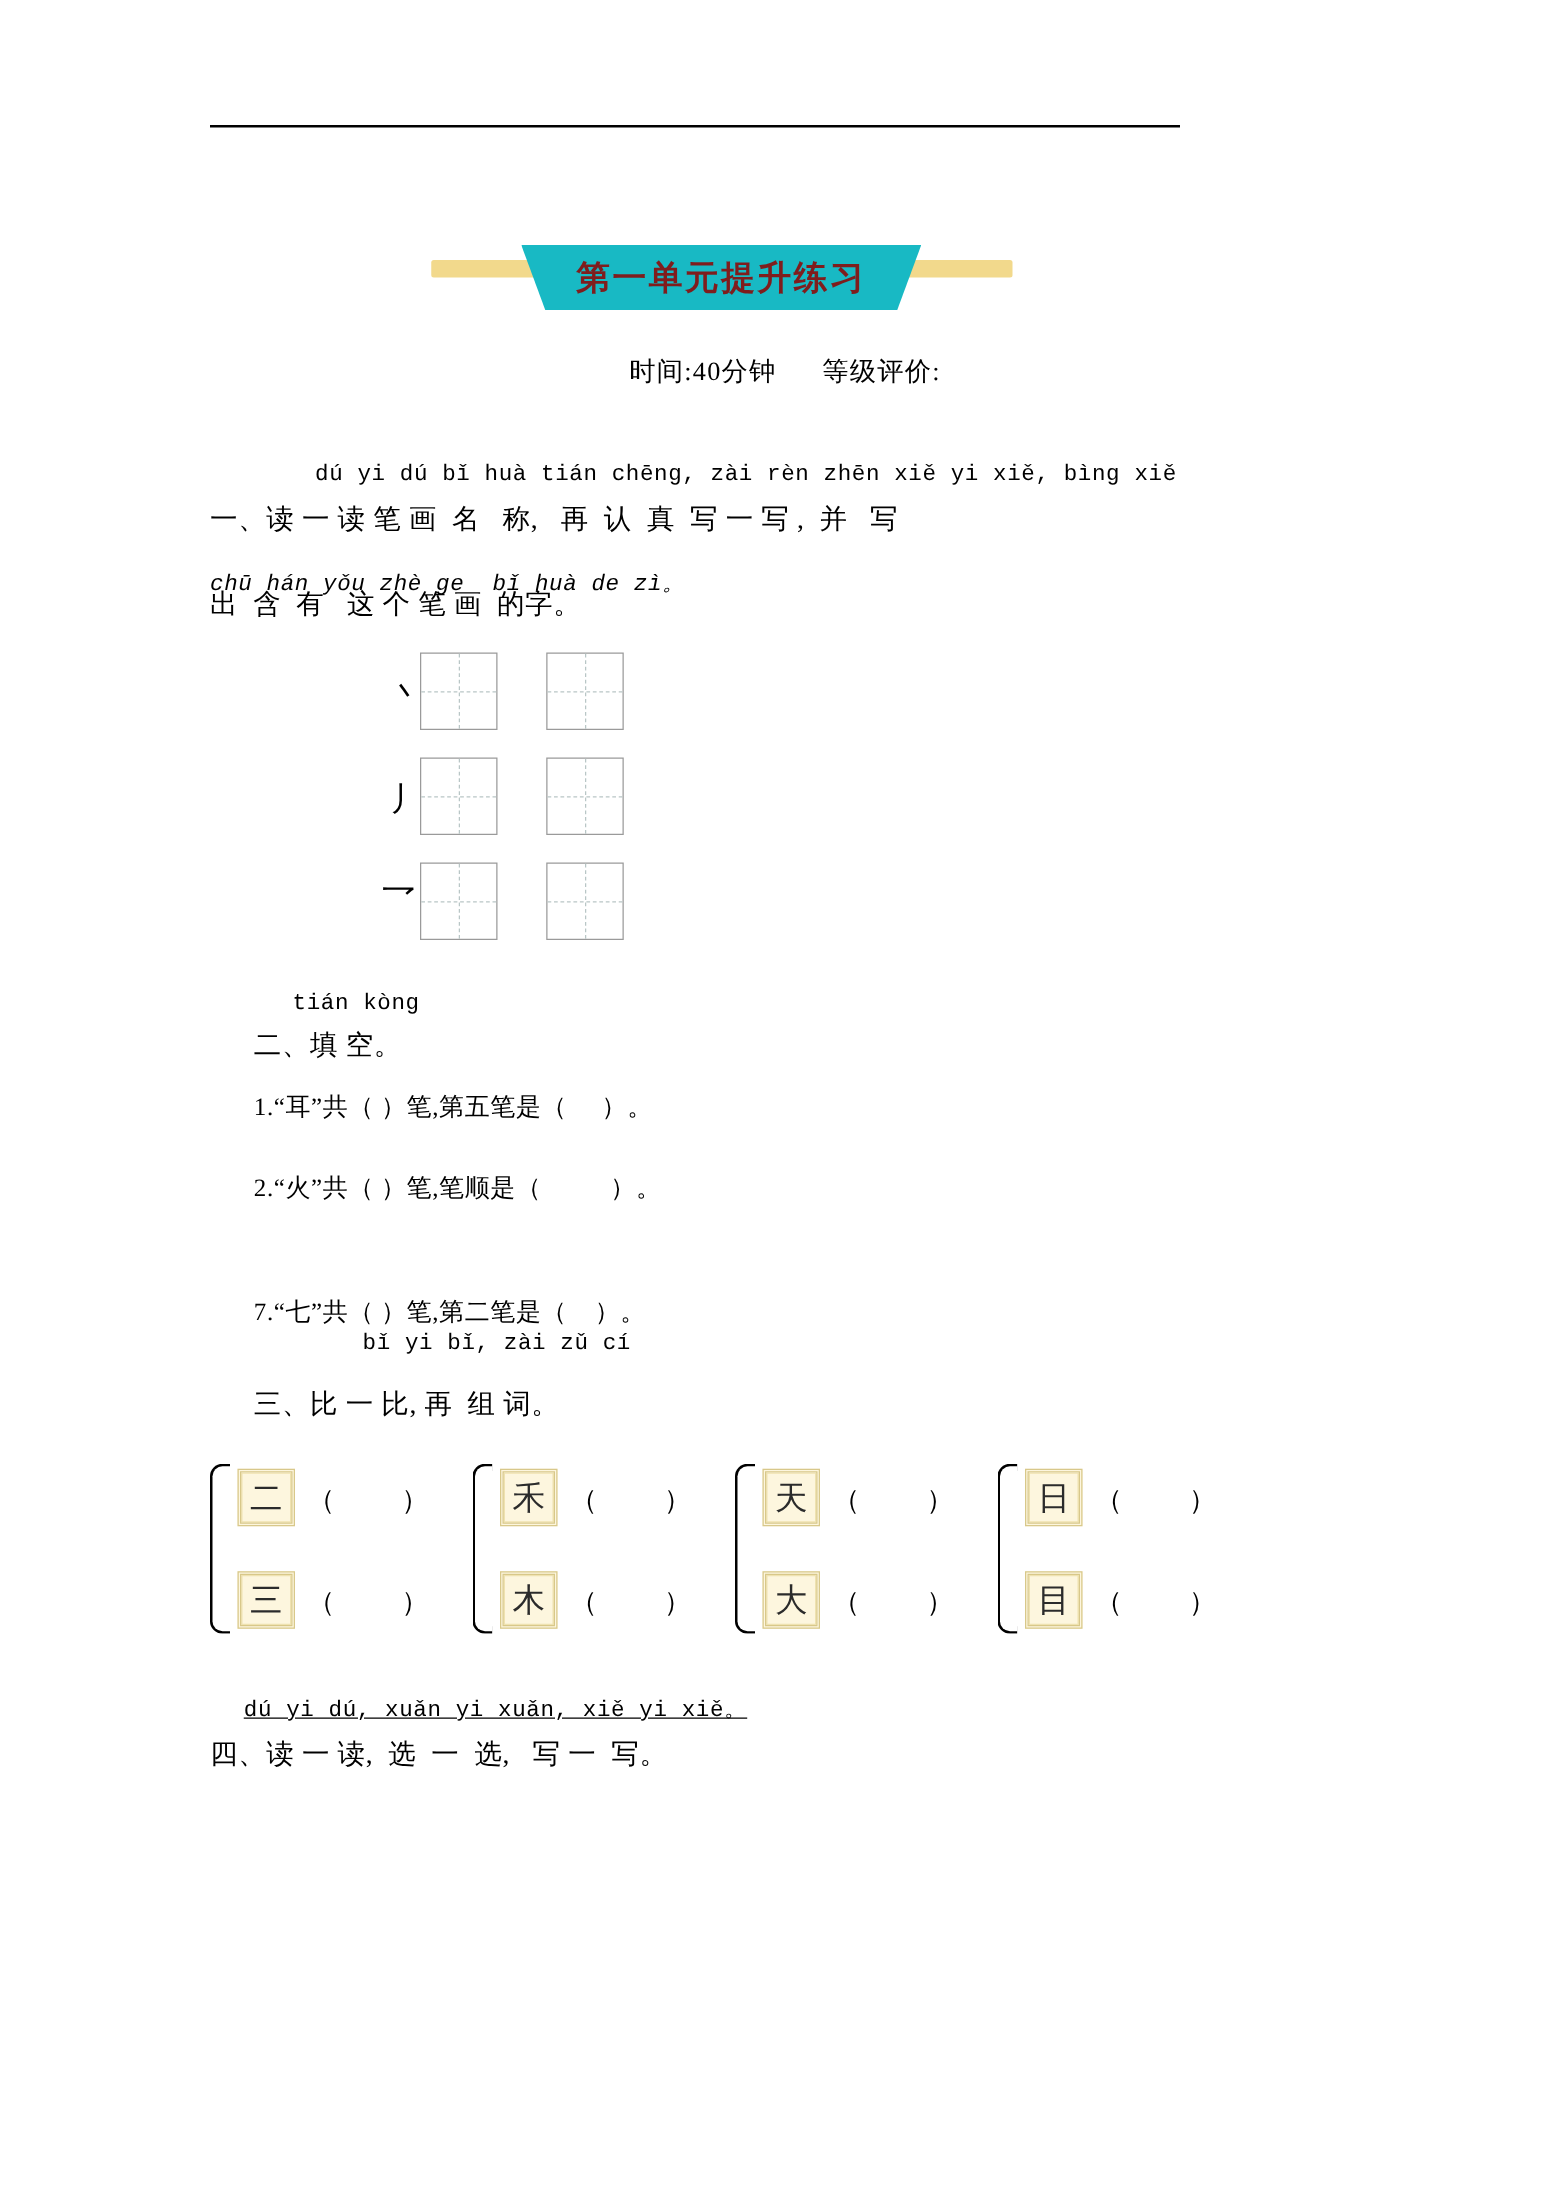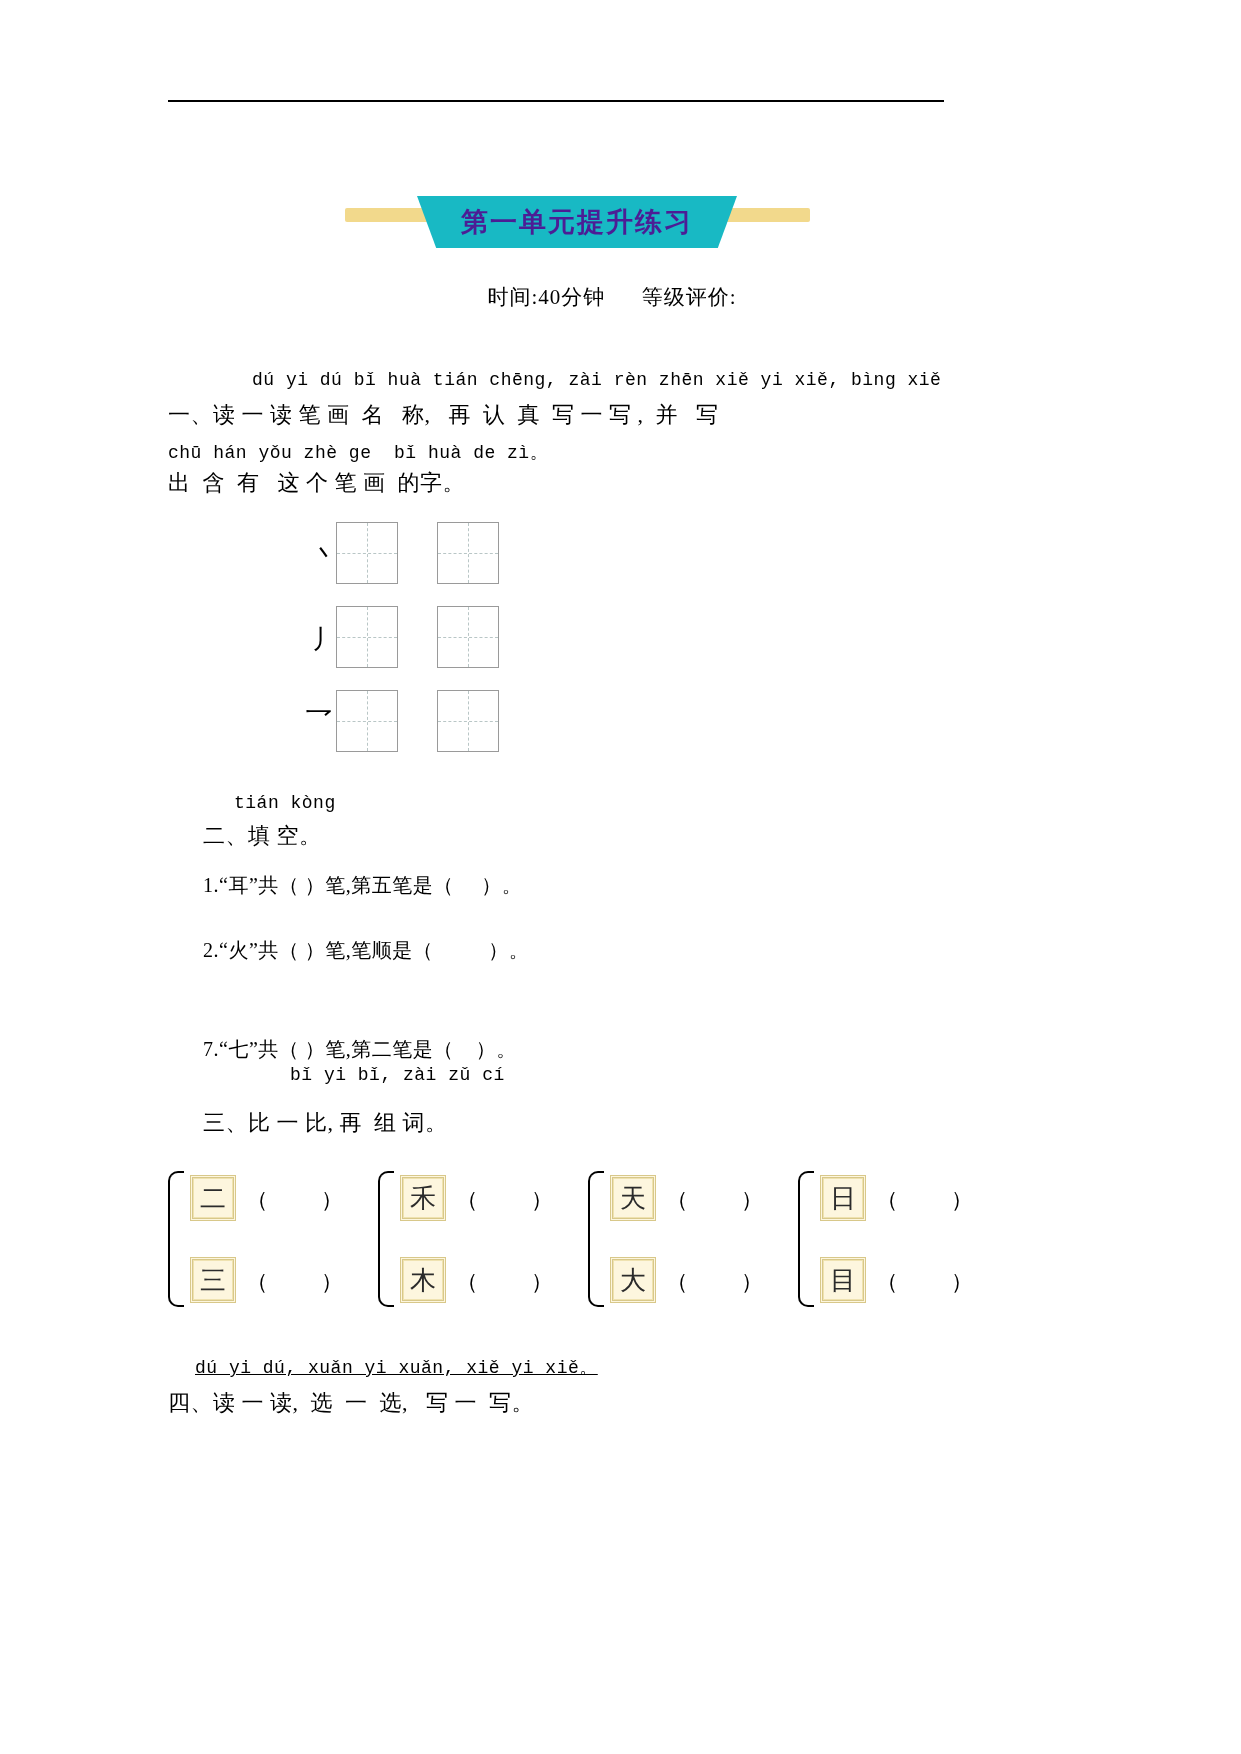--- a/index.html
+++ b/index.html
@@ -47,34 +47,34 @@
   }
   .banner-bar.left { left: 0; width: 120px; }
   .banner-bar.right { right: 0; width: 120px; }
   .banner-plate {
     position: absolute;
     left: 72px;
     top: 0;
     width: 320px;
     height: 52px;
     background: #18b9c4;
-    color: #4c1d95;
+    color: #7f1d1d;
     font-family: "Liberation Sans", sans-serif;
     font-weight: bold;
     font-size: 27px;
     letter-spacing: 2px;
     display: flex;
     align-items: center;
     justify-content: center;
     clip-path: polygon(0 0, 100% 0, 94% 100%, 6% 100%);
   }
 
   .meta-line {
     position: absolute;
-    left: 0;
+    left: 16px;
     top: 283px;
     width: 1224px;
     text-align: center;
     font-size: 21px;
     letter-spacing: 1px;
   }
   .meta-line .gap { display: inline-block; width: 24px; }
 
   
   .pinyin {
@@ -85,21 +85,21 @@
   }
   .cn {
     font-size: 22px;
     letter-spacing: 0.5px;
     white-space: pre;
   }
 
   
   .s1-py1 { position: absolute; left: 252px; top: 370px; }
   .s1-cn1 { position: absolute; left: 168px; top: 400px; text-align: right; }
-  .s1-py2 { position: absolute; left: 168px; top: 440px; }
+  .s1-py2 { position: absolute; left: 168px; top: 454px; font-style: italic; }
   .s1-cn2 { position: absolute; left: 168px; top: 468px; }
 
   
   .gridbox {
     position: absolute;
     width: 62px;
     height: 62px;
     border: 1px solid #9a9a9a;
     box-sizing: border-box;
   }

